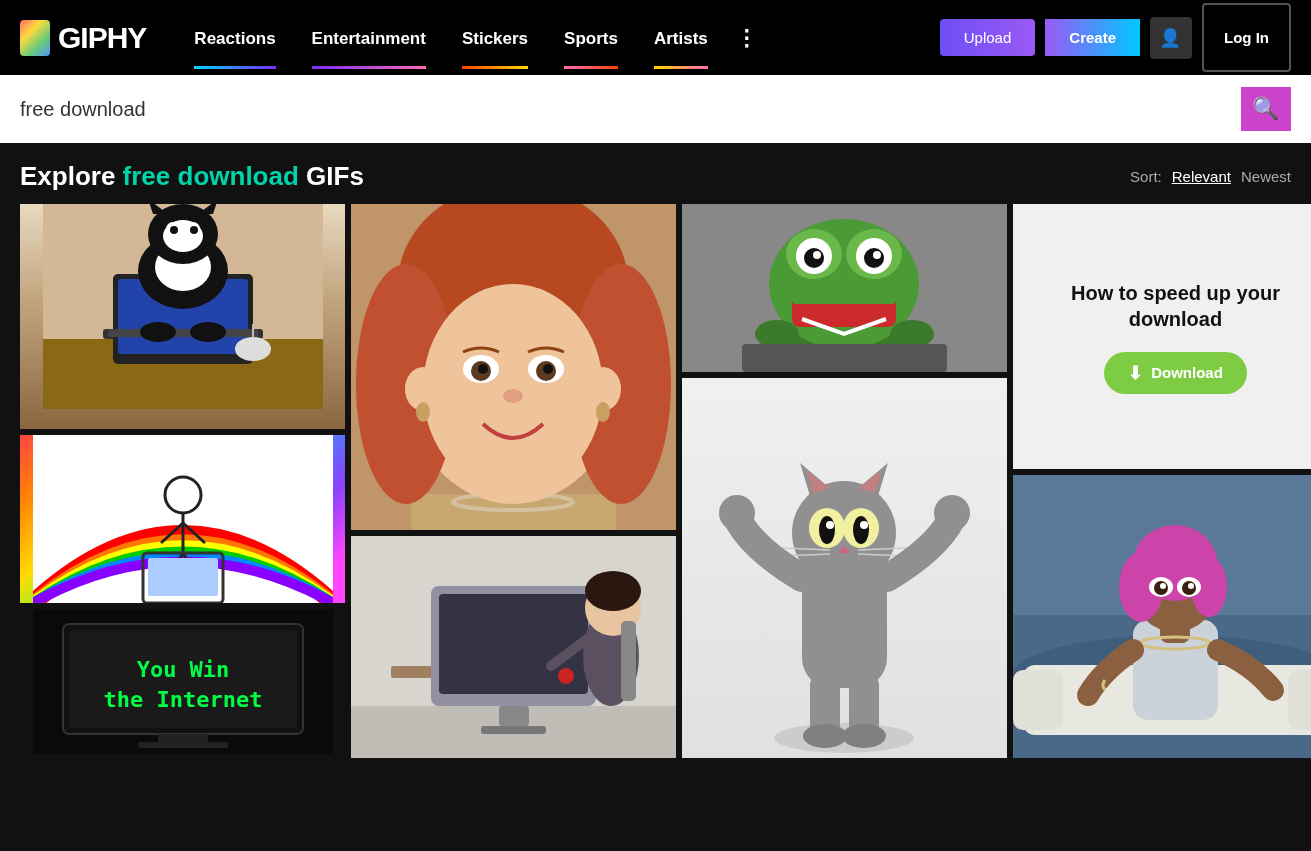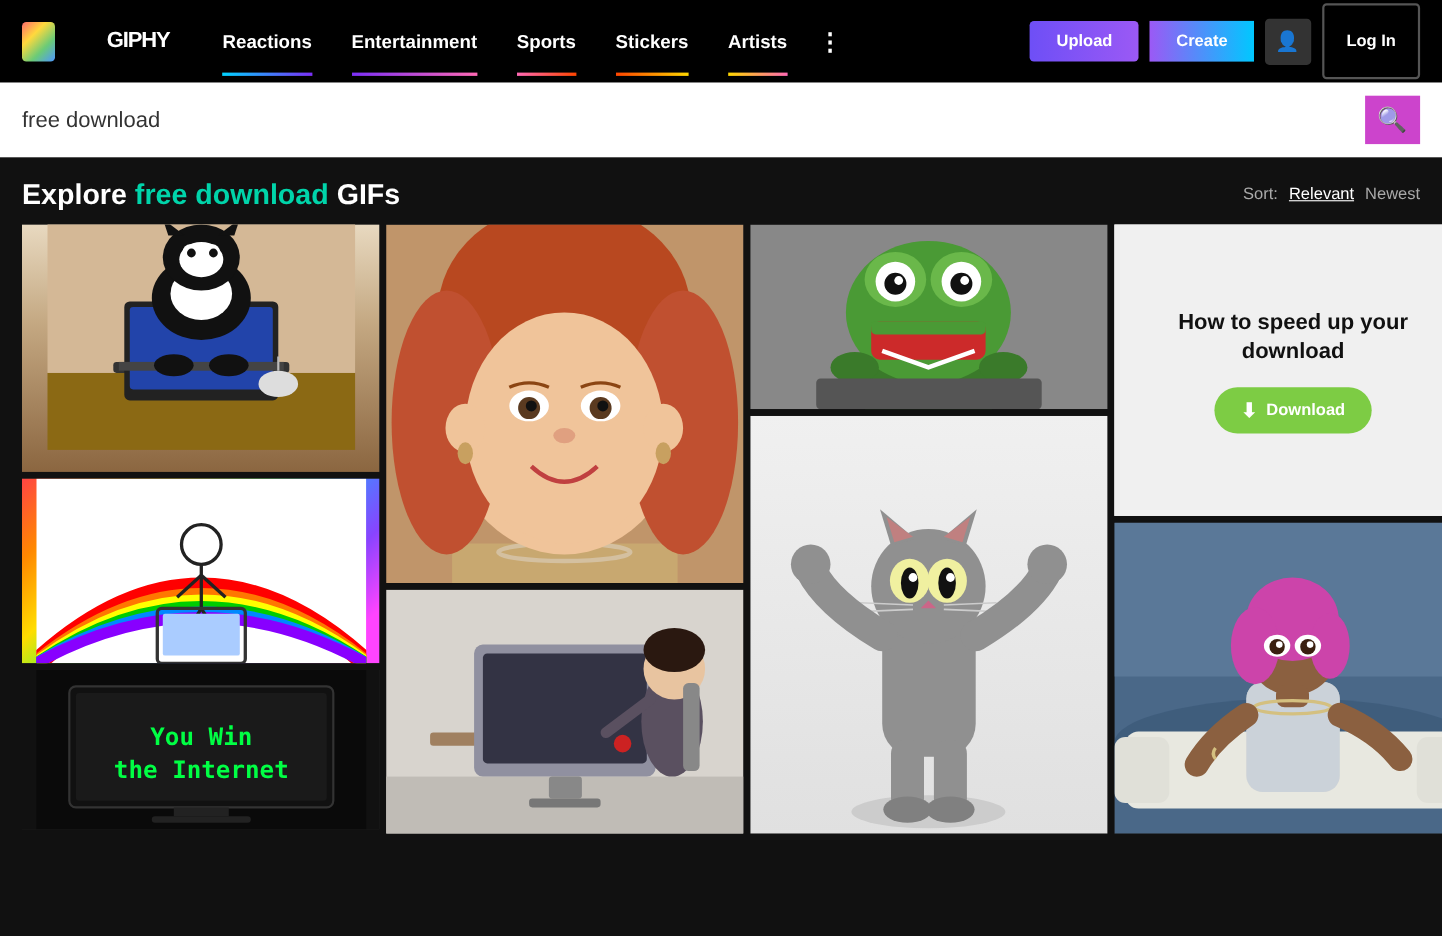--- a/index.html
+++ b/index.html
@@ -21,25 +21,24 @@
       text-decoration: none;
     }
     .logo-icon {
       width: 30px;
       height: 36px;
       background: linear-gradient(135deg, #ff6b6b, #ffd93d, #6bcb77, #4d96ff);
       border-radius: 4px;
       flex-shrink: 0;
     }
     .logo-text {
-      font-size: 20px;
+      font-size: 30px;
       font-weight: 900;
       color: #fff;
       letter-spacing: -1px;
-      margin-left: 39px;
     }
     nav {
       display: flex;
       align-items: center;
       gap: 0;
     }
     .nav-item {
       color: #fff;
       text-decoration: none;
       font-size: 17px;
@@ -74,21 +73,21 @@
       align-items: center;
       gap: 10px;
       margin-left: auto;
     }
     .btn-upload {
       background: linear-gradient(90deg, #6e4ff6, #9b59f5);
       color: #fff;
       border: none;
       padding: 10px 24px;
       font-size: 15px;
-      font-weight: 700;
+      font-weight: 400;
       border-radius: 4px;
       cursor: pointer;
     }
     .btn-create {
       background: linear-gradient(90deg, #9b59f5, #00c8ff);
       color: #fff;
       border: none;
       padding: 10px 24px;
       font-size: 15px;
       font-weight: 700;
@@ -261,22 +260,22 @@
 
 <header class="header">
   <div class="logo-wrap">
     <div class="logo-icon"></div>
     <span class="logo-text">GIPHY</span>
   </div>
 
   <nav>
     <a class="nav-item nav-reactions">Reactions</a>
     <a class="nav-item nav-entertainment">Entertainment</a>
+    <a class="nav-item nav-stickers">Stickers</a>
     <a class="nav-item nav-sports">Sports</a>
-    <a class="nav-item nav-stickers">Stickers</a>
     <a class="nav-item nav-artists">Artists</a>
     <span class="nav-more">⋮</span>
   </nav>
 
   <div class="header-actions">
     <button class="btn-upload">Upload</button>
     <button class="btn-create">Create</button>
     <button class="btn-user">
       <span>👤</span>
     </button>

